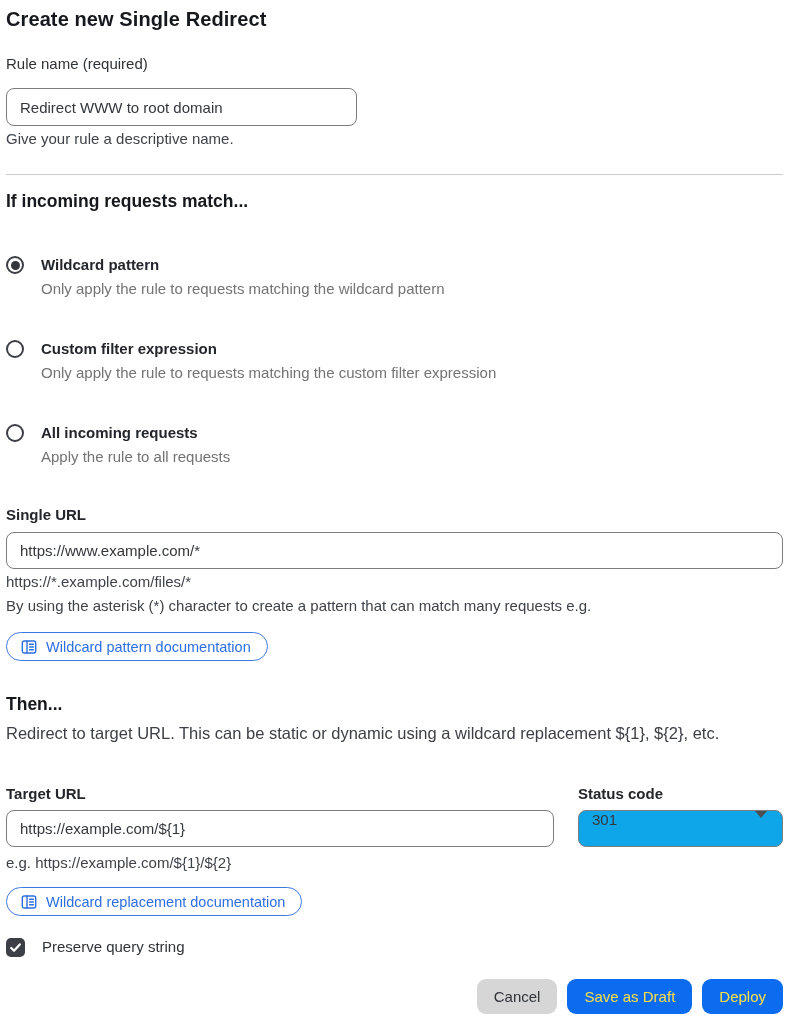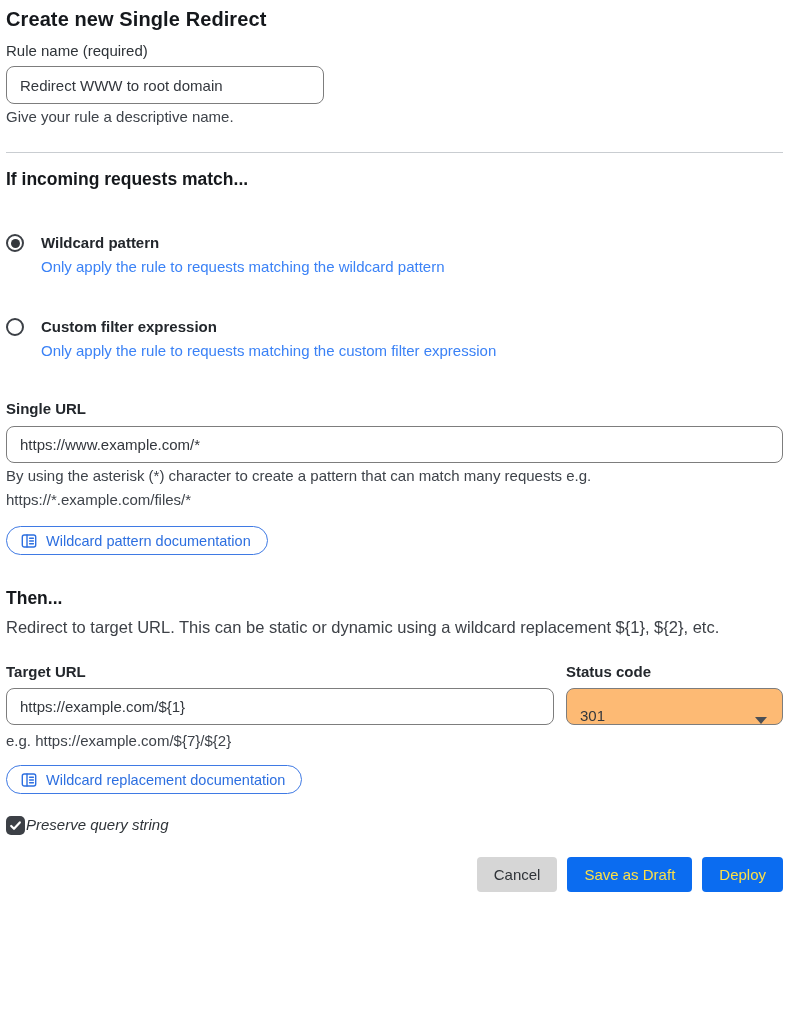--- a/index.html
+++ b/index.html
@@ -9,25 +9,25 @@
     font-family: "Liberation Sans", "DejaVu Sans", sans-serif;
     color: #2e3338;
   }
   .container { width: 790px; min-height: 1031px; padding: 7px 7px 7px 6px; }
 
   .page-title {
     font-size: 20px; font-weight: 700; color: #15181c; line-height: 24px;
     letter-spacing: 0.1px;
   }
 
-  .field-label { margin-top: 10px; font-size: 15px; color: #2e3338; line-height: 20px; }
+  .field-label { margin-top: 23px; font-size: 15px; color: #2e3338; line-height: 20px; }
   .field-label.bold { font-weight: 700; color: #23272c; }
 
   .text-input {
-    display: block; margin-top: 5px; height: 38px; width: 318px;
+    display: block; margin-top: 14px; height: 38px; width: 351px;
     border: 1px solid #7d7d7d; border-radius: 8px; padding: 0 13px;
     font-family: inherit; font-size: 15px; color: #33373d; background: #fff;
     outline: none;
   }
   .text-input.full { width: 100%; height: 37px; margin-top: 7px; }
 
   .help-text { margin-top: 1px; font-size: 15px; color: #3e434a; line-height: 24px; }
 
   .divider { border: none; border-top: 1px solid #c9cdd1; margin-top: 23px; width: 777px; }
 
@@ -41,67 +41,67 @@
   .radio-circle {
     flex: 0 0 auto; width: 18px; height: 18px; margin-top: 1px;
     border: 2px solid #3c4046; border-radius: 50%;
     display: flex; align-items: center; justify-content: center; background: #fff;
   }
   .radio-circle.checked::after {
     content: ""; width: 9px; height: 9px; border-radius: 50%; background: #33373c;
   }
   .radio-texts { margin-left: 17px; }
   .radio-label { font-size: 15px; font-weight: 700; color: #23272c; line-height: 20px; }
-  .radio-desc { margin-top: 4px; font-size: 15px; color: #3b82f6; line-height: 20px; }
+  .radio-desc { margin-top: 4px; font-size: 15px; color: #737373; line-height: 20px; }
 
   .request-url-label { margin-top: 38px; }
 
   .doc-button {
     margin-top: 14px; display: inline-flex; align-items: center; gap: 9px;
     height: 29px; padding: 0 16px 0 14px; background: #fff;
     border: 1px solid #3f7ae4; border-radius: 15px;
     color: #2d6fe0; font-family: inherit; font-size: 14.5px; cursor: pointer;
   }
   .doc-button svg { display: block; }
 
   .then-heading { margin-top: 33px; }
   .then-desc { margin-top: 8px; font-size: 16.5px; color: #3d4147; line-height: 21px; }
 
-  .target-row { margin-top: 24px; display: flex; gap: 12px; }
+  .target-row { margin-top: 40px; display: flex; gap: 24px; }
   .target-col { width: 548px; flex: 0 0 auto; }
   .status-col { flex: 1 1 auto; }
   .target-row .field-label { margin-top: 0; }
   .target-row .text-input { width: 100%; height: 37px; margin-top: 6px; }
 
   .select-box {
     margin-top: 6px; height: 37px; width: 100%;
-    border: 1px solid #7d7d7d; border-radius: 8px; background: #fdba74;
-    display: flex; align-items: flex-end; justify-content: space-between;
+    border: 1px solid #7d7d7d; border-radius: 8px; background: #0ea5e9;
+    display: flex; align-items: flex-start; justify-content: space-between;
     padding: 0 13px; font-size: 15px; color: #33373d; cursor: pointer;
   }
   .caret-down {
     width: 0; height: 0; margin-right: 2px;
     border-left: 6px solid transparent; border-right: 6px solid transparent;
     border-top: 7px solid #4b4f55;
   }
 
   .eg-help { margin-top: 6px; line-height: 20px; }
 
   .checkbox-row { margin-top: 21px; display: flex; align-items: center; cursor: pointer; }
   .checkbox-box {
     width: 19px; height: 19px; border-radius: 5px; background: #3c4046;
     display: flex; align-items: center; justify-content: center; flex: 0 0 auto;
   }
   .checkbox-box svg { display: none; }
   .checkbox-box.checked svg { display: block; }
-  .checkbox-label { margin-left: 1px; font-size: 15px; color: #2e3338; line-height: 20px; font-style: italic; }
+  .checkbox-label { margin-left: 17px; font-size: 15px; color: #2e3338; line-height: 20px; }
 
   .footer { margin-top: 22px; display: flex; justify-content: flex-end; align-items: center; gap: 10px; }
   .btn {
-    height: 35px; border: none; border-radius: 4px; padding: 0 17px;
+    height: 35px; border: none; border-radius: 9px; padding: 0 17px;
     font-family: inherit; font-size: 15px; cursor: pointer; line-height: 35px;
   }
   .btn-secondary { background: #d6d6d6; color: #2f3338; }
   .btn-primary { background: #0b6cf0; color: #fde047; }
 </style>
 </head>
 <body>
 
 <div class="container">
 
@@ -126,28 +126,35 @@
     </div>
 
     <div class="radio-option">
       <span class="radio-circle"></span>
       <span class="radio-texts">
         <span class="radio-label" style="display:block">Custom filter expression</span>
         <span class="radio-desc" style="display:block">Only apply the rule to requests matching the custom filter expression</span>
       </span>
     </div>
 
+    <div class="radio-option">
+      <span class="radio-circle"></span>
+      <span class="radio-texts">
+        <span class="radio-label" style="display:block">All incoming requests</span>
+        <span class="radio-desc" style="display:block">Apply the rule to all requests</span>
+      </span>
+    </div>
 
   </div>
 
   <div class="field-label bold request-url-label">Single URL</div>
   <input class="text-input full" type="text" value="https://www.example.com/*" style="">
   <div class="help-text">
+    <span style="display:block">https://*.example.com/files/*</span>
     <span style="display:block">By using the asterisk (*) character to create a pattern that can match many requests e.g.</span>
-    <span style="display:block">https://*.example.com/files/*</span>
   </div>
 
   <button class="doc-button">
     <svg width="16" height="16" viewBox="0 0 16 16" fill="none" stroke="#2d6fe0" stroke-width="1.4" stroke-linecap="round">
       <rect x="1.3" y="2" width="13.4" height="12" rx="2"></rect>
       <line x1="6" y1="2" x2="6" y2="14"></line>
       <line x1="8.6" y1="5.2" x2="12.4" y2="5.2"></line>
       <line x1="8.6" y1="8" x2="12.4" y2="8"></line>
       <line x1="8.6" y1="10.8" x2="12.4" y2="10.8"></line>
     </svg>
@@ -155,21 +162,21 @@
   </button>
 
   <h2 class="section-heading then-heading">Then...</h2>
 
   <div class="then-desc">Redirect to target URL. This can be static or dynamic using a wildcard replacement ${1}, ${2}, etc.</div>
 
   <div class="target-row">
     <div class="target-col">
       <div class="field-label bold">Target URL</div>
       <input class="text-input" type="text" value="https://example.com/${1}" style="">
-      <div class="help-text eg-help">e.g. https://example.com/${7}/${2}</div>
+      <div class="help-text eg-help">e.g. https://example.com/${1}/${2}</div>
     </div>
     <div class="status-col">
       <div class="field-label bold">Status code</div>
       <div class="select-box">
         <span>301</span>
         <span class="caret-down"></span>
       </div>
     </div>
   </div>
 

